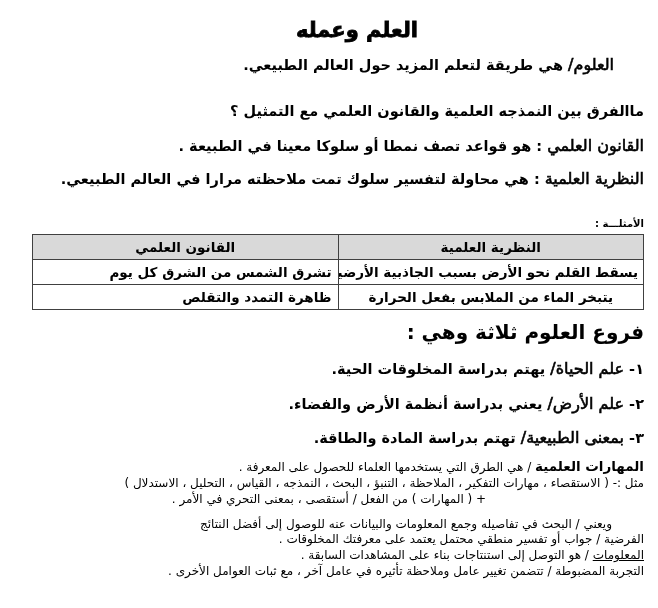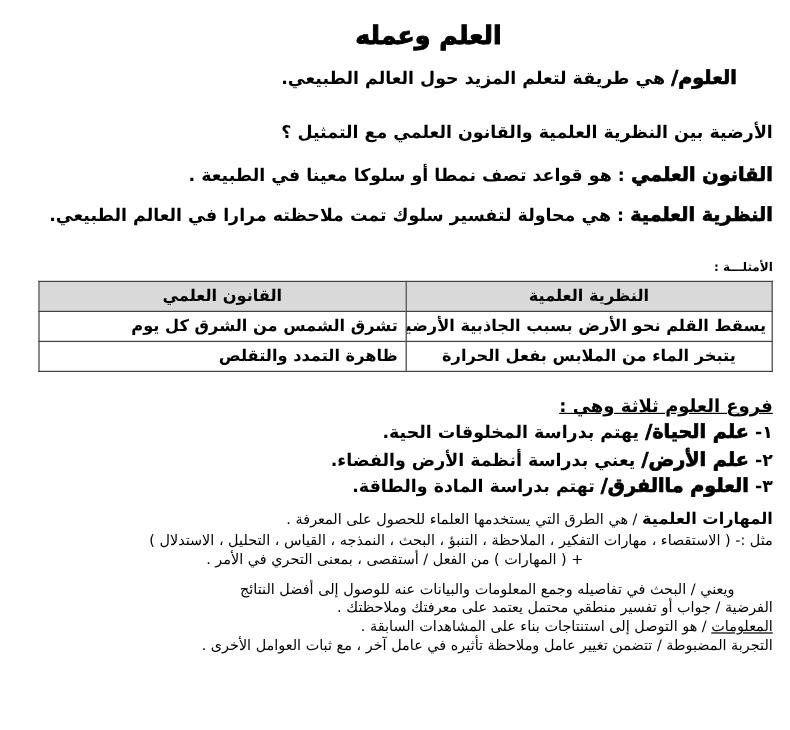--- a/index.html
+++ b/index.html
@@ -20,21 +20,21 @@
   .doc-title {
     text-align: center;
     font-weight: bold;
     font-size: 21px;
     -webkit-text-stroke: 0.8px #000;
     transform: translateX(28px);
     margin: 0 0 12px 0;
   }
   .line { font-weight: bold; font-size: 14.5px; margin: 0; line-height: 1.4; }
   .heavy {
-    font-weight: bold;
+    font-weight: normal;
     font-size: 16px;
     -webkit-text-stroke: 0.6px #000;
   }
   .intro-line { margin-top: 10px; padding-right: 30px; }
   .question-line { margin-top: 25px; }
   .theory-line { margin-top: 11px; }
   .law-line { margin-top: 13px; }
   .examples-heading { margin-top: 27px; font-size: 10px; }
   table.examples-table {
     border-collapse: collapse;
@@ -53,43 +53,42 @@
     overflow: hidden;
     white-space: nowrap;
   }
   table.examples-table th {
     background: #d9d9d9;
     text-align: center;
   }
   td.cell-theory { text-align: center; }
   td.cell-law { text-align: right; padding-left: 4px; padding-right: 20px; }
   .branches-heading {
-    margin-top: 18px;
-    text-decoration: underline;
-    font-size: 15px;
+    margin-top: 8px;
+    font-size: 20px;
   }
-  .branch-item { font-size: 14.5px; }
+  .branch-item { margin-top: 12px; font-size: 14.5px; }
   .skills { margin-top: 8px; font-size: 12px; font-weight: normal; line-height: 1.33; }
   .skills p { margin: 0; }
   .skills .skills-def-line .skills-term { font-size: 13.5px; font-weight: bold; }
   .skills-istiqsa-line { text-align: center; }
   .skills-meaning-line { margin-top: 9px !important; padding-right: 32px; }
   .underlined-term { text-decoration: underline; }
 </style>
 </head>
 <body>
 
 <div class="page">
 
   <h1 class="doc-title">العلم وعمله</h1>
 
   <p class="line intro-line"><span class="heavy">العلوم/</span>
     <span>هي طريقة لتعلم المزيد حول العالم الطبيعي.</span></p>
 
-  <p class="line question-line">الأرضية بين النظرية العلمية والقانون العلمي مع التمثيل ؟</p>
+  <p class="line question-line">ماالفرق بين النمذجه العلمية والقانون العلمي مع التمثيل ؟</p>
 
   <p class="line law-line"><span class="heavy">القانون العلمي</span>
     <span>: هو قواعد تصف نمطا أو سلوكا معينا في الطبيعة .</span></p>
 
   <p class="line theory-line"><span class="heavy">النظرية العلمية</span>
     <span>: هي محاولة لتفسير سلوك تمت ملاحظته مرارا في العالم الطبيعي.</span></p>
 
   <p class="line examples-heading">الأمثلـــة :</p>
 
   <table class="examples-table">
@@ -115,26 +114,26 @@
 
   <p class="line branch-item"><span>١-</span>
     <span class="heavy">علم الحياة/</span>
     <span>يهتم بدراسة المخلوقات الحية.</span></p>
 
   <p class="line branch-item"><span>٢-</span>
     <span class="heavy">علم الأرض/</span>
     <span>يعني بدراسة أنظمة الأرض والفضاء.</span></p>
 
   <p class="line branch-item"><span>٣-</span>
-    <span class="heavy">العلوم ماالفرق/</span>
+    <span class="heavy">بمعنى الطبيعية/</span>
     <span>تهتم بدراسة المادة والطاقة.</span></p>
 
   <div class="skills">
     <p class="skills-def-line"><span class="skills-term">المهارات العلمية</span><span> / هي الطرق التي يستخدمها العلماء للحصول على المعرفة .</span></p>
     <p class="skills-examples-line">مثل :- ( الاستقصاء ، مهارات التفكير ، الملاحظة ، التنبؤ ، البحث ، النمذجه ، القياس ، التحليل ، الاستدلال )</p>
     <p class="skills-istiqsa-line">+ ( المهارات ) من الفعل / أستقصى ، بمعنى التحري في الأمر .</p>
     <p class="skills-meaning-line">ويعني / البحث في تفاصيله وجمع المعلومات والبيانات عنه للوصول إلى أفضل النتائج</p>
-    <p class="skills-hypothesis-line">الفرضية / جواب أو تفسير منطقي محتمل يعتمد على معرفتك وملاحظتك .</p>
+    <p class="skills-hypothesis-line">الفرضية / جواب أو تفسير منطقي محتمل يعتمد على معرفتك المخلوقات .</p>
     <p class="skills-inference-line"><span class="underlined-term">المعلومات</span><span> / هو التوصل إلى استنتاجات بناء على المشاهدات السابقة .</span></p>
     <p class="skills-experiment-line">التجربة المضبوطة / تتضمن تغيير عامل وملاحظة تأثيره في عامل آخر ، مع ثبات العوامل الأخرى .</p>
   </div>
 
 </div>
 
 </body></html>

